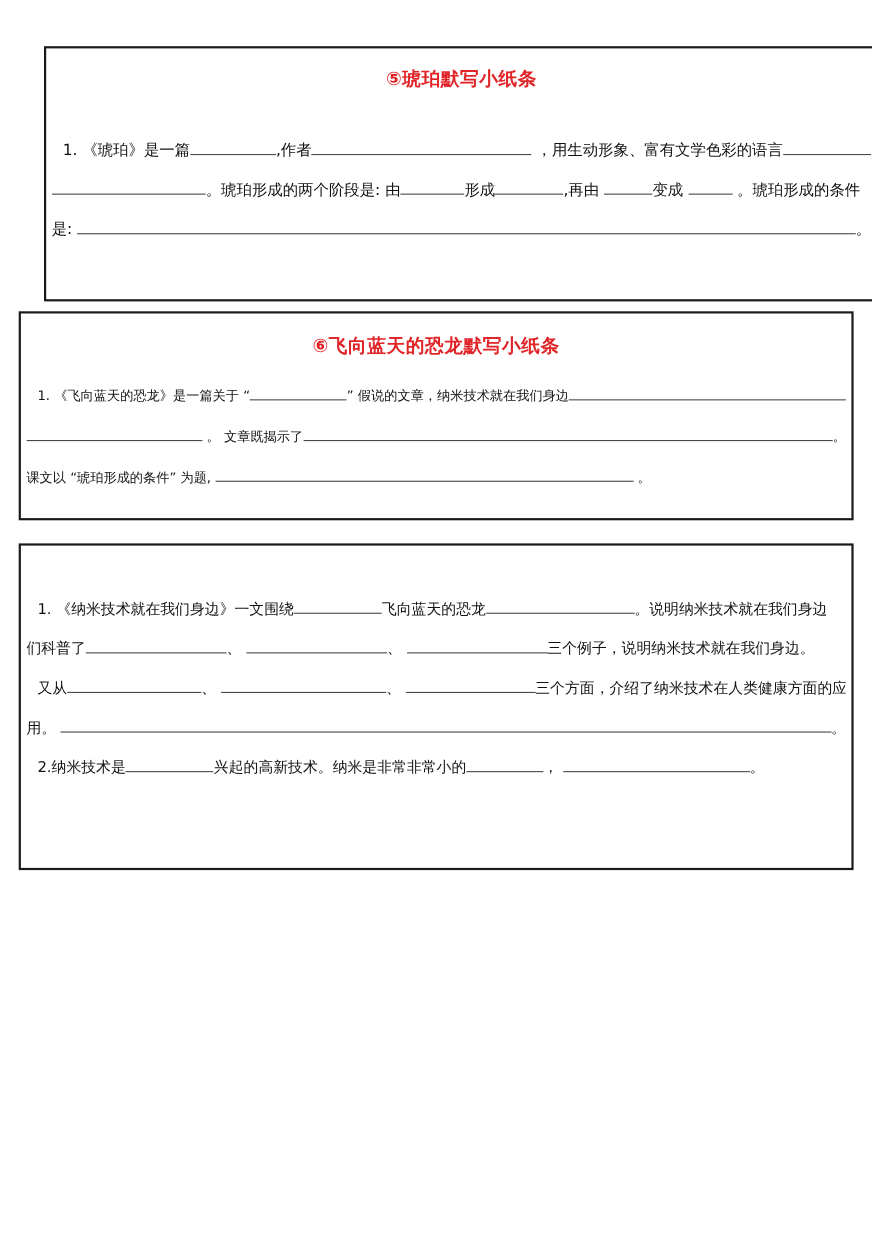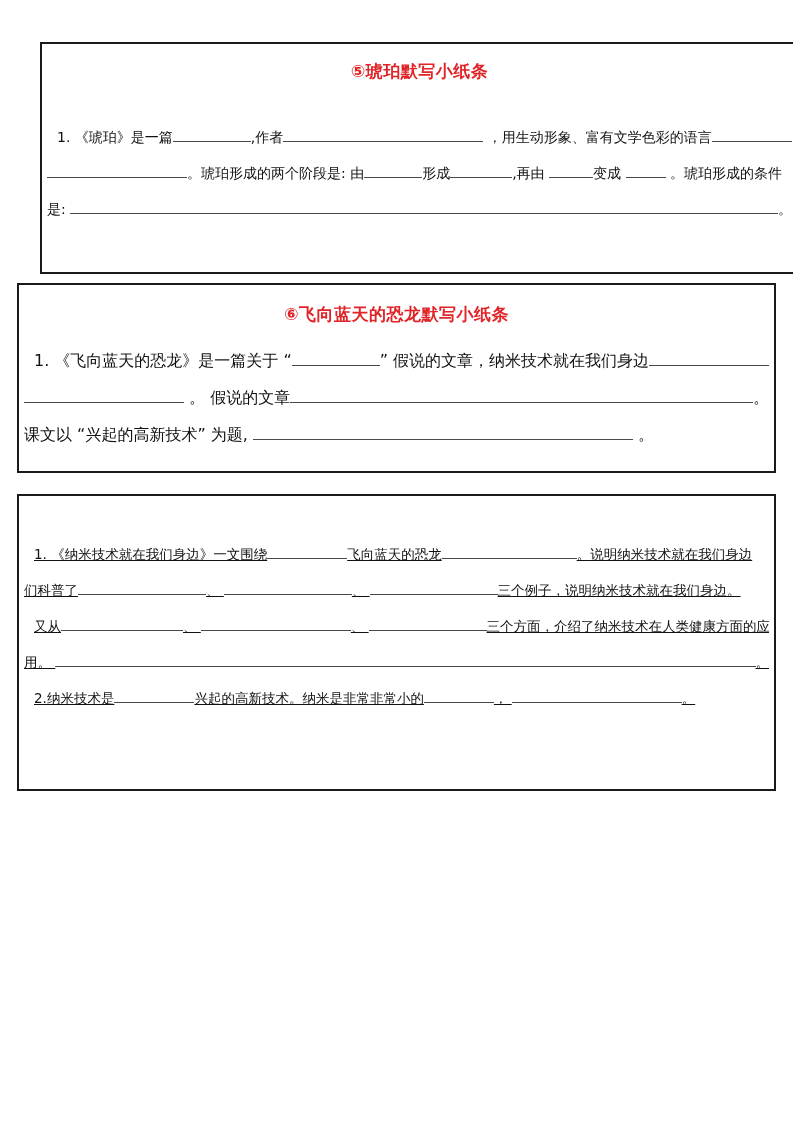--- a/index.html
+++ b/index.html
@@ -34,30 +34,30 @@
     letter-spacing: 0.5px;
     color: #e02428;
   }
   .card-0 .card-title { margin-top: 16px; }
   .card-1 .card-title { margin-top: 12px; }
   .card-2 .card-title { margin-top: 28px; }
 
   .lines { padding: 0 5px; }
   .card-0 .lines { margin-top: 36px; }
   .card-1 .lines { margin-top: 16px; }
-  .card-2 .lines { margin-top: 40px; text-decoration: underline; }
+  .card-2 .lines { margin-top: 40px; }
 
   .line {
     display: flex;
     align-items: baseline;
     white-space: pre;
     overflow: hidden;
   }
   .card-0 .line { height: 36px; line-height: 36px; font-size: 14px;   }
-  .card-1 .line { height: 37px; line-height: 37px; font-size: 16px;   }
+  .card-1 .line { height: 37px; line-height: 37px; font-size: 12px;   }
   .card-2 .line { height: 36px; line-height: 36px; font-size: 13.5px; }
 
   .line.indent { padding-left: 10px; }
 
   .text-run { flex: 0 0 auto; }
 
   .blank {
     display: inline-block;
     height: 14px;
     border-bottom: 1.5px solid #4a4a4a;
@@ -74,22 +74,22 @@
       <div class="line indent"><span class="text-run">1. 《琥珀》是一篇</span><span class="blank" style="width: 78px; border-bottom-color: rgb(74, 74, 74);"></span><span class="text-run">,作者</span><span class="blank" style="width: 200px; border-bottom-color: rgb(74, 74, 74);"></span><span class="text-run"> ，用生动形象、富有文学色彩的语言</span><span class="blank fill" style="border-bottom-color: rgb(74, 74, 74);"></span></div>
       <div class="line"><span class="blank" style="width: 140px; border-bottom-color: rgb(74, 74, 74);"></span><span class="text-run">。琥珀形成的两个阶段是: 由</span><span class="blank" style="width: 58px; border-bottom-color: rgb(74, 74, 74);"></span><span class="text-run">形成</span><span class="blank" style="width: 62px; border-bottom-color: rgb(74, 74, 74);"></span><span class="text-run">,再由 </span><span class="blank" style="width: 44px; border-bottom-color: rgb(74, 74, 74);"></span><span class="text-run">变成 </span><span class="blank" style="width: 40px; border-bottom-color: rgb(74, 74, 74);"></span><span class="text-run"> 。琥珀形成的条件</span></div>
       <div class="line"><span class="text-run">是: </span><span class="blank fill" style="border-bottom-color: rgb(74, 74, 74);"></span><span class="text-run">。</span></div>
     </div>
 </div>
 
 <div class="card card-1" style="border-color: rgb(26, 26, 26);">
   <h2 class="card-title" style="color: rgb(224, 36, 40); margin-top: 18px;">⑥飞向蓝天的恐龙默写小纸条</h2>
   <div class="lines">
       <div class="line indent"><span class="text-run">1. 《飞向蓝天的恐龙》是一篇关于 “</span><span class="blank" style="width: 88px; border-bottom-color: rgb(74, 74, 74);"></span><span class="text-run">” 假说的文章，纳米技术就在我们身边</span><span class="blank fill" style="border-bottom-color: rgb(74, 74, 74);"></span></div>
-      <div class="line"><span class="blank" style="width: 160px; border-bottom-color: rgb(74, 74, 74);"></span><span class="text-run"> 。 假说的文章</span><span class="blank fill" style="border-bottom-color: rgb(74, 74, 74);"></span><span class="text-run">。</span></div>
-      <div class="line"><span class="text-run">课文以 “兴起的高新技术” 为题, </span><span class="blank" style="width: 380px; border-bottom-color: rgb(74, 74, 74);"></span><span class="text-run"> 。</span></div>
+      <div class="line"><span class="blank" style="width: 160px; border-bottom-color: rgb(74, 74, 74);"></span><span class="text-run"> 。 文章既揭示了</span><span class="blank fill" style="border-bottom-color: rgb(74, 74, 74);"></span><span class="text-run">。</span></div>
+      <div class="line"><span class="text-run">课文以 “琥珀形成的条件” 为题, </span><span class="blank" style="width: 380px; border-bottom-color: rgb(74, 74, 74);"></span><span class="text-run"> 。</span></div>
     </div>
 </div>
 
 <div class="card card-2" style="border-color: rgb(26, 26, 26);">
   <div class="lines">
       <div class="line indent"><span class="text-run">1. 《纳米技术就在我们身边》一文围绕</span><span class="blank" style="width: 80px; border-bottom-color: rgb(74, 74, 74);"></span><span class="text-run">飞向蓝天的恐龙</span><span class="blank" style="width: 135px; border-bottom-color: rgb(74, 74, 74);"></span><span class="text-run">。说明纳米技术就在我们身边</span></div>
       <div class="line"><span class="text-run">们科普了</span><span class="blank" style="width: 128px; border-bottom-color: rgb(74, 74, 74);"></span><span class="text-run">、 </span><span class="blank" style="width: 128px; border-bottom-color: rgb(74, 74, 74);"></span><span class="text-run">、 </span><span class="blank" style="width: 128px; border-bottom-color: rgb(74, 74, 74);"></span><span class="text-run">三个例子，说明纳米技术就在我们身边。</span></div>
       <div class="line indent"><span class="text-run">又从</span><span class="blank" style="width: 122px; border-bottom-color: rgb(74, 74, 74);"></span><span class="text-run">、 </span><span class="blank" style="width: 150px; border-bottom-color: rgb(74, 74, 74);"></span><span class="text-run">、 </span><span class="blank" style="width: 118px; border-bottom-color: rgb(74, 74, 74);"></span><span class="text-run">三个方面，介绍了纳米技术在人类健康方面的应</span></div>
       <div class="line"><span class="text-run">用。 </span><span class="blank fill" style="border-bottom-color: rgb(74, 74, 74);"></span><span class="text-run">。</span></div>
       <div class="line indent"><span class="text-run">2.纳米技术是</span><span class="blank" style="width: 80px; border-bottom-color: rgb(74, 74, 74);"></span><span class="text-run">兴起的高新技术。纳米是非常非常小的</span><span class="blank" style="width: 70px; border-bottom-color: rgb(74, 74, 74);"></span><span class="text-run">， </span><span class="blank" style="width: 170px; border-bottom-color: rgb(74, 74, 74);"></span><span class="text-run">。</span></div>

